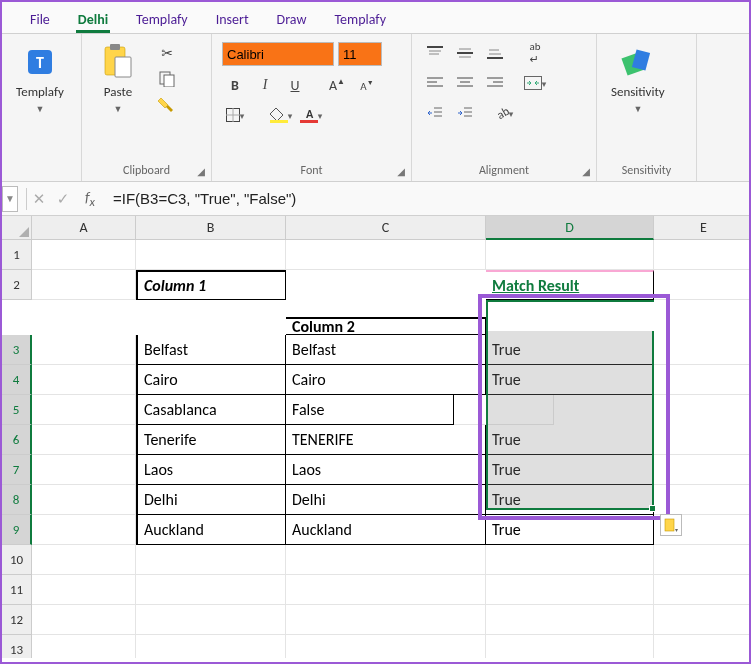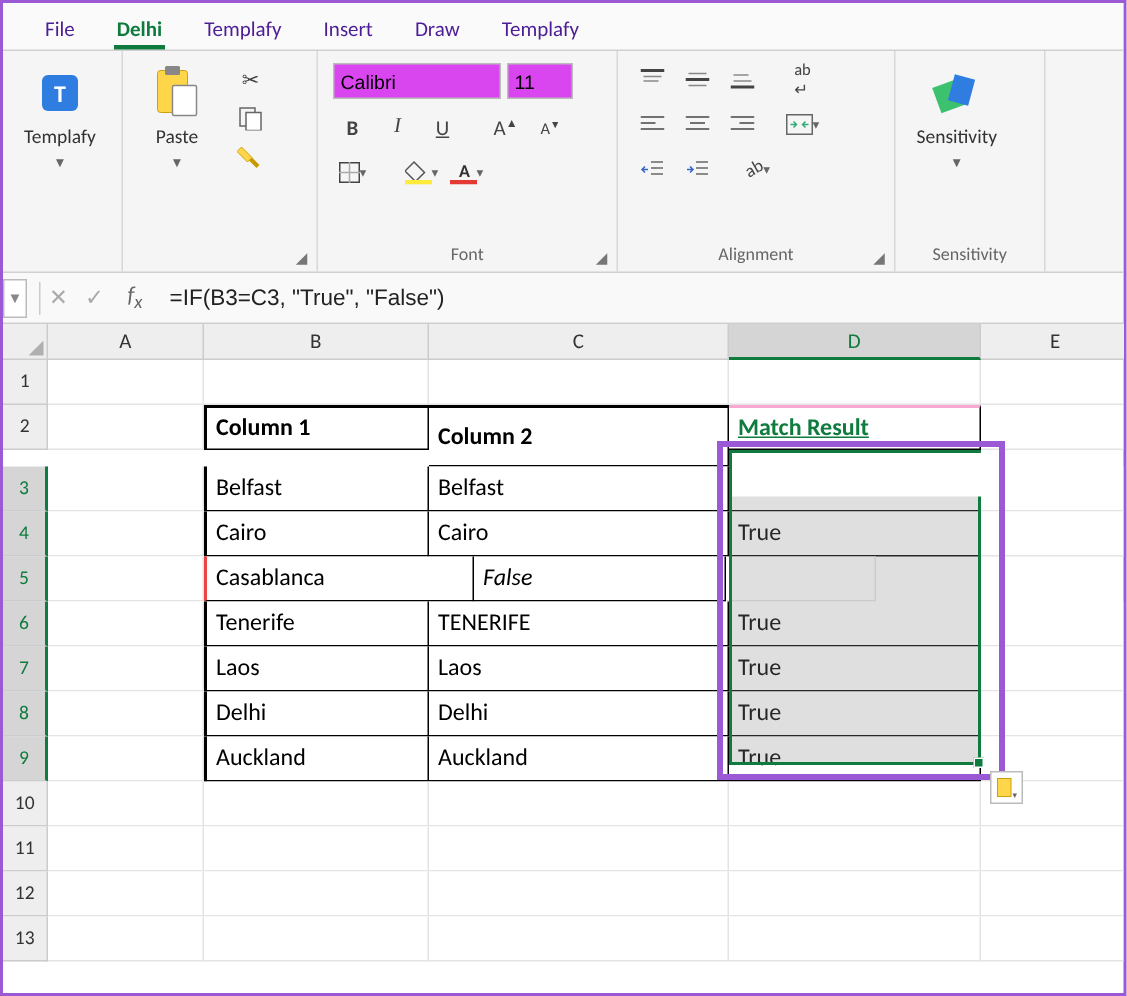--- a/index.html
+++ b/index.html
@@ -15,21 +15,21 @@
   .ribbon { display:flex; background:#f5f5f5; height:148px; border-bottom:1px solid #d0d0d0; }
   .group { display:flex; flex-direction:column; padding:4px 6px 0; border-right:1px solid #d8d8d8; position:relative; }
   .group-body { flex:1; display:flex; align-items:flex-start; gap:6px; }
   .group-label { font-size:12px; color:#666; text-align:center; padding:2px 0 4px; }
   .vbtn { display:flex; flex-direction:column; align-items:center; justify-content:center; padding:6px 8px; gap:4px; font-size:13px; color:#333; cursor:pointer; min-width:60px; }
   .vbtn .bigicon { width:36px; height:36px; display:flex; align-items:center; justify-content:center; }
   .dd { font-size:9px; color:#666; }
   .col { display:flex; flex-direction:column; gap:4px; padding-top:4px; }
   .iconbtn { width:26px; height:22px; display:flex; align-items:center; justify-content:center; cursor:pointer; font-size:14px; color:#444; border-radius:3px; }
   .row { display:flex; gap:4px; align-items:center; }
-  .fontselect { height:24px; font-size:13px; padding:1px 4px; border:1px solid #bbb; background:#d946ef; }
+  .fontselect { height:24px; font-size:13px; padding:1px 4px; border:1px solid #bbb; background:#f97316; }
   .dlaunch { position:absolute; right:3px; bottom:3px; width:14px; height:14px; font-size:10px; color:#777; cursor:pointer; display:flex; align-items:center; justify-content:center; }
   
   
   .fbar { display:flex; align-items:center; height:34px; border-bottom:1px solid #d0d0d0; background:#f9f9f9; }
   .namebox { width:86px; height:26px; margin:0 4px 0 8px; border:1px solid #bbb; background:#fff; font-size:14px; padding:0 6px; display:flex; align-items:center; }
   .nbdd { width:16px; text-align:center; color:#888; cursor:pointer; border:1px solid #bbb; height:26px; line-height:24px; font-size:10px; background:#fff; }
   .fbar-sep { width:8px; }
   .fxbtn { width:30px; text-align:center; color:#666; cursor:pointer; font-style:italic; font-size:15px; }
   .formula-input { flex:1; height:26px; border:none; background:transparent; font-size:15px; padding:0 8px; color:#222; }
   .cancelchk { width:24px; text-align:center; color:#aaa; cursor:pointer; font-size:15px; }
@@ -118,20 +118,21 @@
         <div class="iconbtn">
             <span>
               <svg width="18" height="18">
                 <path d="M3 2 L10 9 L7 12 L0 5 Z" class="yl"></path>
                 <path d="M10 9 L15 14 L13 16 L8 11 Z" fill="#c79a00"></path>
               </svg>
             </span>
           </div>
       </div>
     </div>
+    <div class="group-label">Clipboard</div>
     <div class="dlaunch">◢</div>
   </div>
 
   <div class="group" style="width:200px">
     <div class="group-body" style="flex-direction:column;gap:8px;width:100%;padding:4px 4px 0">
       <div class="row">
         <input class="fontselect" style="width: 112px;" value="Calibri">
         <input class="fontselect" style="width: 44px;" value="11">
       </div>
       <div class="row">
@@ -314,22 +315,22 @@
         <div class="rh" style="height:30px">1</div>
         <div class="cell" style="width:104px;height:30px;"></div>
         <div class="cell" style="width:150px;height:30px;"></div>
         <div class="cell" style="width:200px;height:30px;"></div>
         <div class="cell" style="width:168px;height:30px;"></div>
         <div class="cell" style="width:100px;height:30px;"></div>
       </div>
       <div class="gridrow">
         <div class="rh" style="height:30px">2</div>
         <div class="cell" style="width:104px;height:30px;"></div>
-        <div class="cell tblcell hdr" style="width:150px;height:30px;border-left:2px solid #000;border-top:2px solid #000;">Column 1</div>
-        <div class="cell tblcell hdr" style="width:200px;height:41px;border-top:2px solid #000;">Column 2</div>
+        <div class="cell tblcell hdr" style="width:150px;height:30px;border-left:2px solid #000;border-top:2px solid #000;font-style:italic;">Column 1</div>
+        <div class="cell tblcell hdr" style="width:200px;height:18px;border-top:2px solid #000;margin-top:47px;">Column 2</div>
         <div class="cell tblcell hdr matchhdr" style="width:168px;height:30px;border-top:2px solid #f9a8d4;border-right:2px solid #000;">Match Result</div>
         <div class="cell" style="width:100px;height:30px;"></div>
       </div>
       <div class="gridrow">
         <div class="rh active" style="height:30px">3</div>
         <div class="cell" style="width:104px;height:30px;"></div>
         <div class="cell tblcell" style="width:150px;height:30px;border-left:2px solid #000;">Belfast</div>
         <div class="cell tblcell" style="width:200px;height:30px;">Belfast</div>
         <div class="cell tblcell" style="width:168px;height:30px;border-right:2px solid #000;">True</div>
         <div class="cell" style="width:100px;height:30px;"></div>
@@ -338,22 +339,22 @@
         <div class="rh active" style="height:30px">4</div>
         <div class="cell" style="width:104px;height:30px;"></div>
         <div class="cell tblcell" style="width:150px;height:30px;border-left:2px solid #000;">Cairo</div>
         <div class="cell tblcell" style="width:200px;height:30px;">Cairo</div>
         <div class="cell tblcell" style="width:168px;height:30px;border-right:2px solid #000;">True</div>
         <div class="cell" style="width:100px;height:30px;"></div>
       </div>
       <div class="gridrow">
         <div class="rh active" style="height:30px">5</div>
         <div class="cell" style="width:104px;height:30px;"></div>
-        <div class="cell tblcell" style="width:180px;height:30px;border-left:2px solid #ef4444;">Casablanca</div>
-        <div class="cell tblcell" style="width:168px;height:30px;border-right:2px solid #000;font-style:italic;">False</div>
+        <div class="cell tblcell" style="width:150px;height:30px;border-left:2px solid #000000;">Casablanca</div>
+        <div class="cell tblcell" style="width:168px;height:30px;border-right:2px solid #000;">False</div>
         <div class="cell" style="width:100px;height:30px;"></div>
       </div>
       <div class="gridrow">
         <div class="rh active" style="height:30px">6</div>
         <div class="cell" style="width:104px;height:30px;"></div>
         <div class="cell tblcell" style="width:150px;height:30px;border-left:2px solid #000;">Tenerife</div>
         <div class="cell tblcell" style="width:200px;height:30px;">TENERIFE</div>
         <div class="cell tblcell" style="width:168px;height:30px;border-right:2px solid #000;">True</div>
         <div class="cell" style="width:100px;height:30px;"></div>
       </div>

